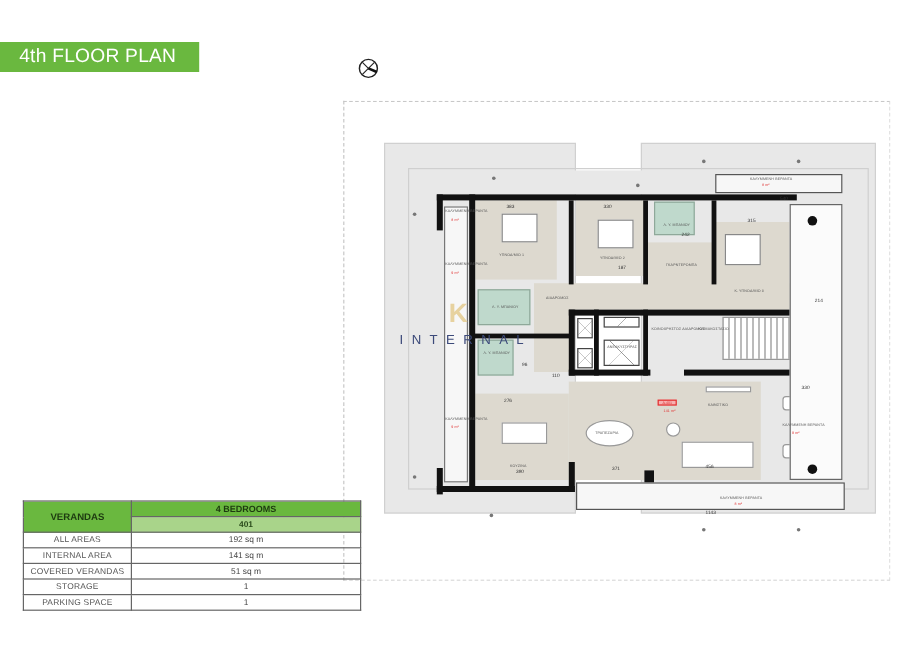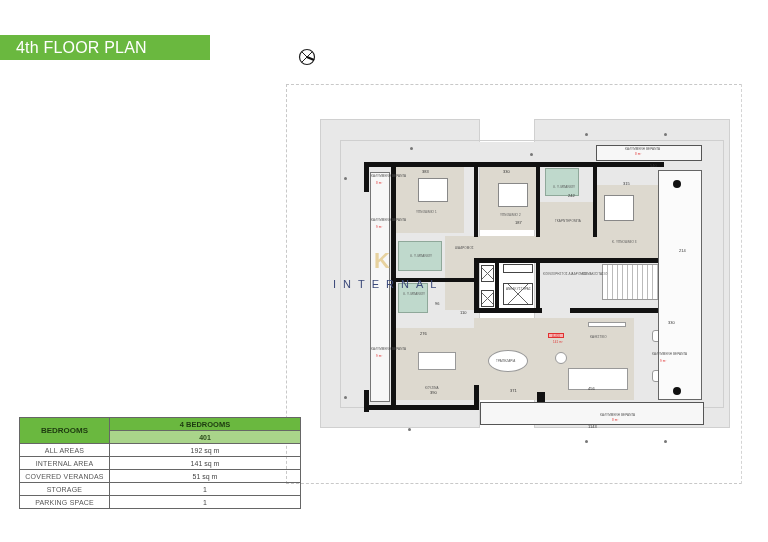--- a/index.html
+++ b/index.html
@@ -1,17 +1,17 @@
 <!DOCTYPE html>
 <html><head>
 <meta charset="utf-8">
 <style>
   * { box-sizing: border-box; margin: 0; padding: 0; }
   body { width: 768px; height: 542px; background: #ffffff; position: relative; overflow: hidden; font-family: "Liberation Sans", sans-serif; }
-  .title-bar { position: absolute; left: 0; top: 35px; width: 210px; height: 25px; background: #6ab83f; color: #fff; font-size: 16px; padding-left: 16px; line-height: 25px; letter-spacing: 0.2px; }
+  .title-bar { position: absolute; left: 0; top: 35px; width: 166px; height: 25px; background: #6ab83f; color: #fff; font-size: 16px; padding-left: 16px; line-height: 25px; letter-spacing: 0.2px; }
   .compass { position: absolute; left: 298px; top: 48px; width: 18px; height: 18px; }
   .plot-boundary { position: absolute; left: 286px; top: 84px; width: 456px; height: 400px; border: 1px dashed #c8c8c8; border-right-color:#d4d4d4; }
   .terrace { position: absolute; background: #e8e8e8; border: 1px solid #d0d0d0; }
   .inner-terrace { position:absolute; border: 1px solid #cfcfcf; background: transparent; }
   .wall { position: absolute; background: #111; }
   .room { position: absolute; background: #ddd9cf; }
   .bath { position: absolute; background: #bfd9cc; border: 1px solid #8fa89a; }
   .veranda { position: absolute; background: #f7f7f7; border: 1px solid #555; }
   .label { position: absolute; font-size: 3px; color: #555; text-align: center; white-space: nowrap; letter-spacing: 0.1px; }
   .label.red { color: #e03030; }
@@ -168,21 +168,21 @@
   <div class="dim" style="left:668px;top:320px;">330</div>
   <div class="dim" style="left:588px;top:424px;">1143</div>
 
   <div class="watermark">INTERNAL</div>
   <div class="wm-k">K</div>
 </div>
 
 <table class="spec">
   <tbody>
       <tr>
-    <td class="hdr-apt" rowspan="2">BEDROOMS</td>
+    <td class="hdr-apt" rowspan="2">VERANDAS</td>
     <td class="hdr-bed">4 BEDROOMS</td>
   </tr>
   <tr>
     <td class="hdr-no">401</td>
   </tr>
   <tr>
     <td class="row-label">ALL AREAS</td>
     <td>192 sq m</td>
   </tr>
   <tr>

